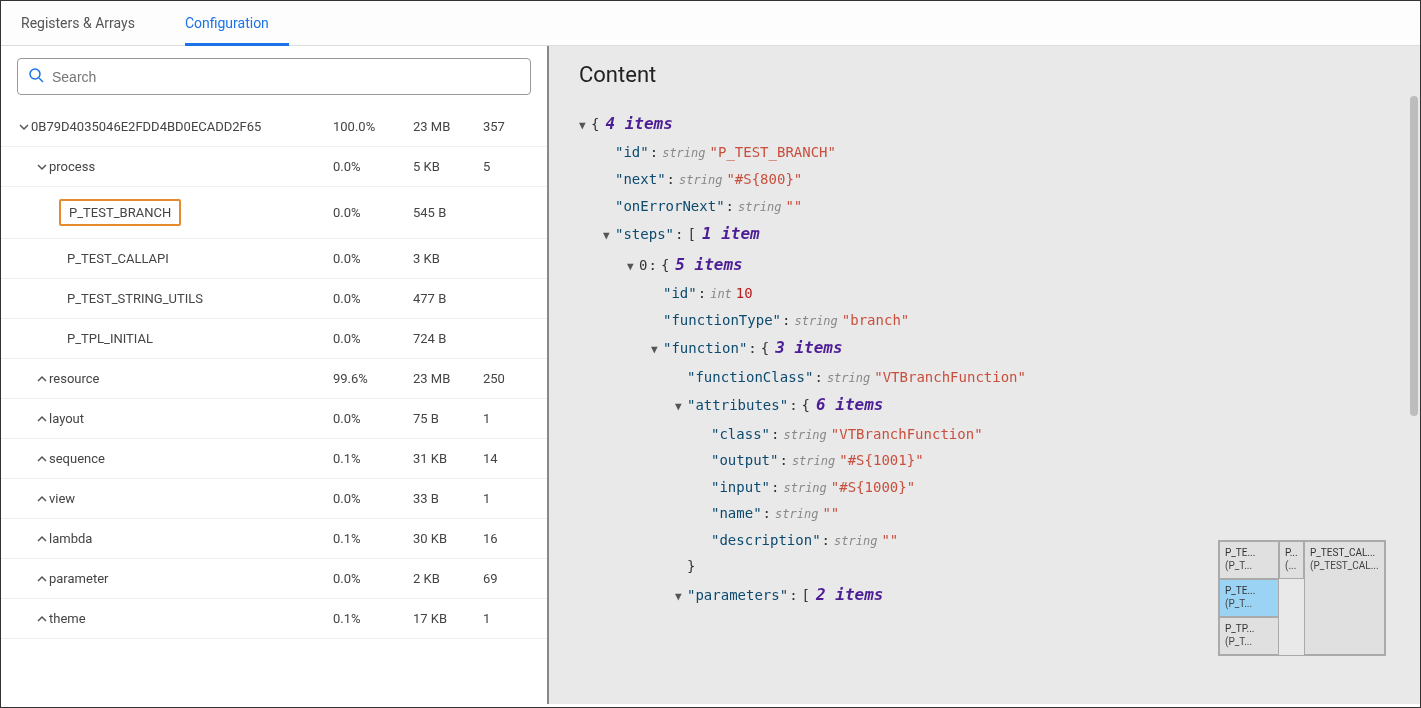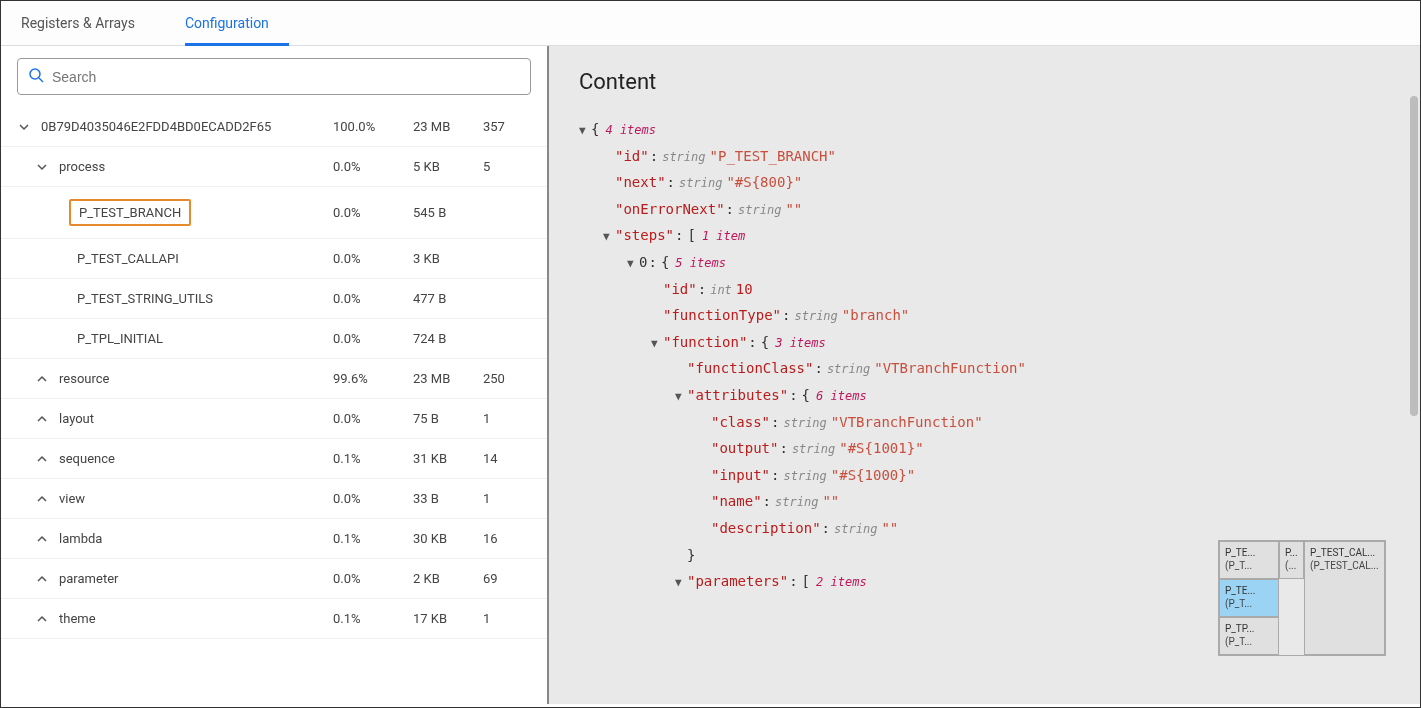--- a/index.html
+++ b/index.html
@@ -70,21 +70,20 @@
   .file-table-header {
     font-weight: 600;
     color: #222;
     border-bottom: 1px solid #eee;
   }
   .file-body { overflow-y: auto; flex:1; }
   .file-row { border-bottom: 1px solid #f0f0f0; color: #444; }
   .file-name-cell {
     display: flex;
     align-items: center;
-    gap: 10px;
     overflow: hidden;
   }
   .caret {
     width: 14px; height:14px; flex:0 0 14px;
     display:flex; align-items:center; justify-content:center;
   }
   .indent-1 .file-name-cell { padding-left: 18px; }
   .indent-2 .file-name-cell { padding-left: 36px; }
   .file-row.highlight .name-text {
     border: 2px solid #e68a2e;
@@ -92,21 +91,21 @@
     padding: 4px 8px;
     margin-left: -8px;
   }
   .right-pane {
     flex: 1;
     background: #e9e9e9;
     position: relative;
     overflow: hidden;
   }
   .content-area {
-    padding: 23px 30px 16px 30px;
+    padding: 16px 30px 16px 30px;
     height: 100%;
     overflow: auto;
     position: relative;
   }
   .content-title {
     font-size: 22px;
     font-weight: 400;
     color: #222;
     margin-bottom: 22px;
   }
@@ -115,31 +114,31 @@
     font-size: 14px;
     line-height: 1.9;
     color: #333;
   }
   .json-line { white-space: nowrap; }
   .tri {
     display:inline-block; width:10px; color:#555; cursor:pointer; margin-right:2px;
     font-size: 11px;
   }
   .tri.spacer { visibility: hidden; }
-  .jkey { color: #b91c1c; }
+  .jkey { color: #0c4a6e; }
   .jkey::before { content: '"'; }
   .jkey::after  { content: '"'; }
   .colon { color:#333; padding: 0 4px 0 1px; }
   .jtype { color:#888; font-style: italic; font-size: 12px; padding-right: 4px;}
   .jstr  { color: #c94f3d; }
   .jstr::before { content:'"'; color:#c94f3d;}
   .jstr::after  { content:'"'; color:#c94f3d;}
   .jint  { color: #b91c1c; }
   .jpunct{ color:#333; }
-  .jmeta { color:#be185d; font-style: italic; font-size: 12px; padding-left: 6px;}
+  .jmeta { color:#4c1d95; font-style: italic; font-size: 16px; padding-left: 6px; font-weight: bold;}
   .ind-1 { padding-left: 24px; }
   .ind-2 { padding-left: 48px; }
   .ind-3 { padding-left: 72px; }
   .ind-4 { padding-left: 96px; }
   .ind-5 { padding-left: 120px; }
   .right-scrollbar {
     position:absolute; right:2px; top:50px; width:8px; height:320px;
     background:#bdbdbd; border-radius:4px;
   }
   .minimap {

